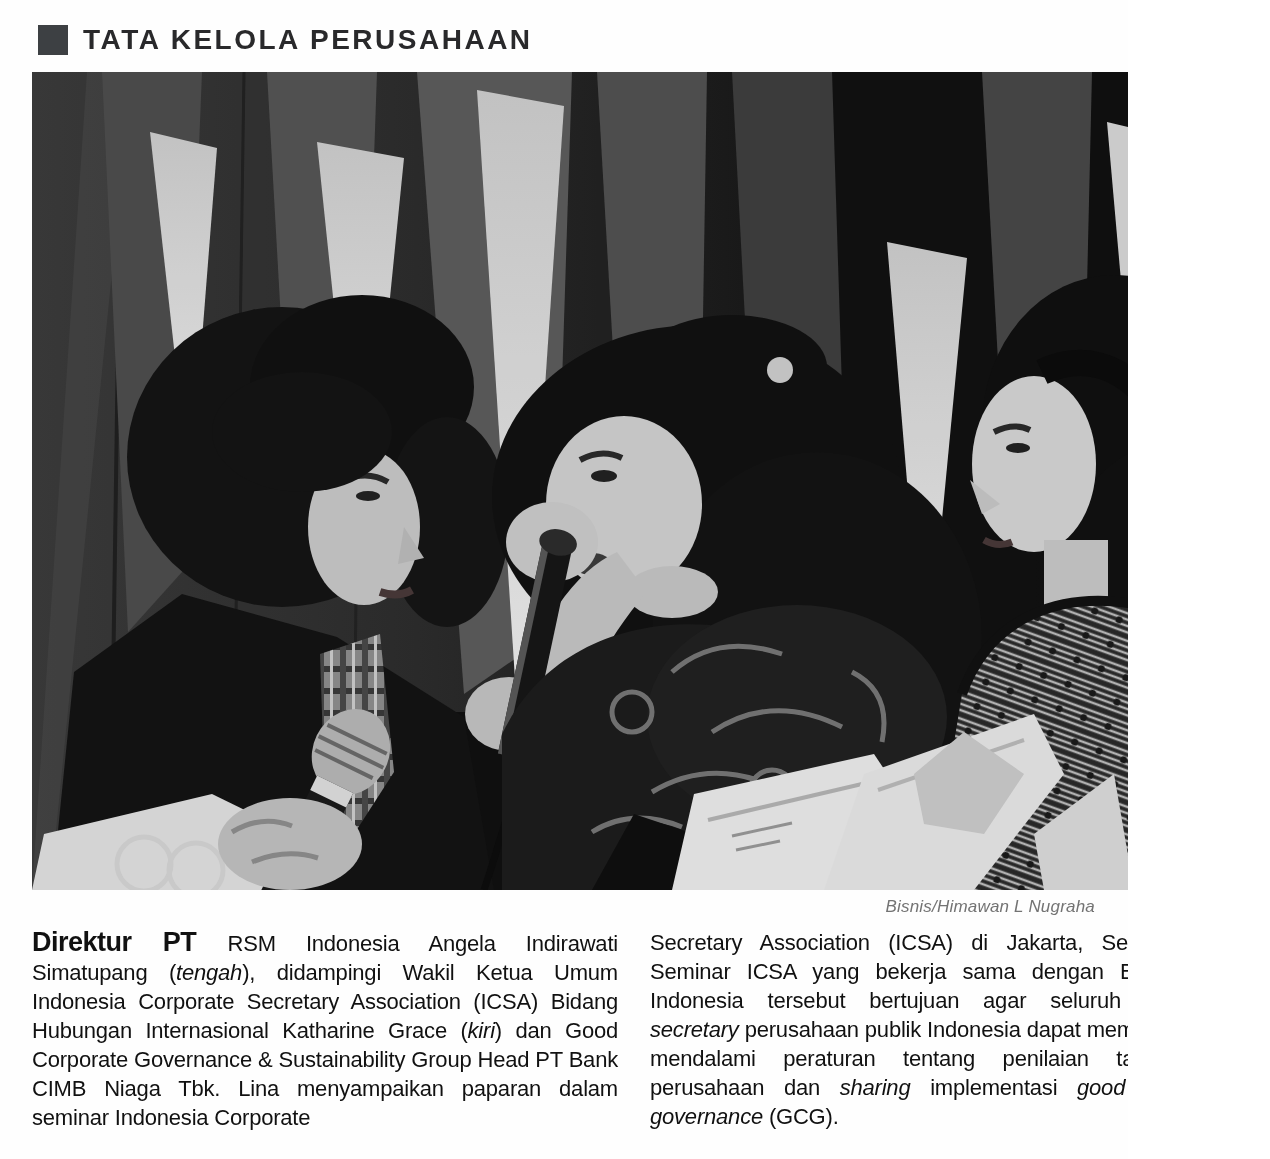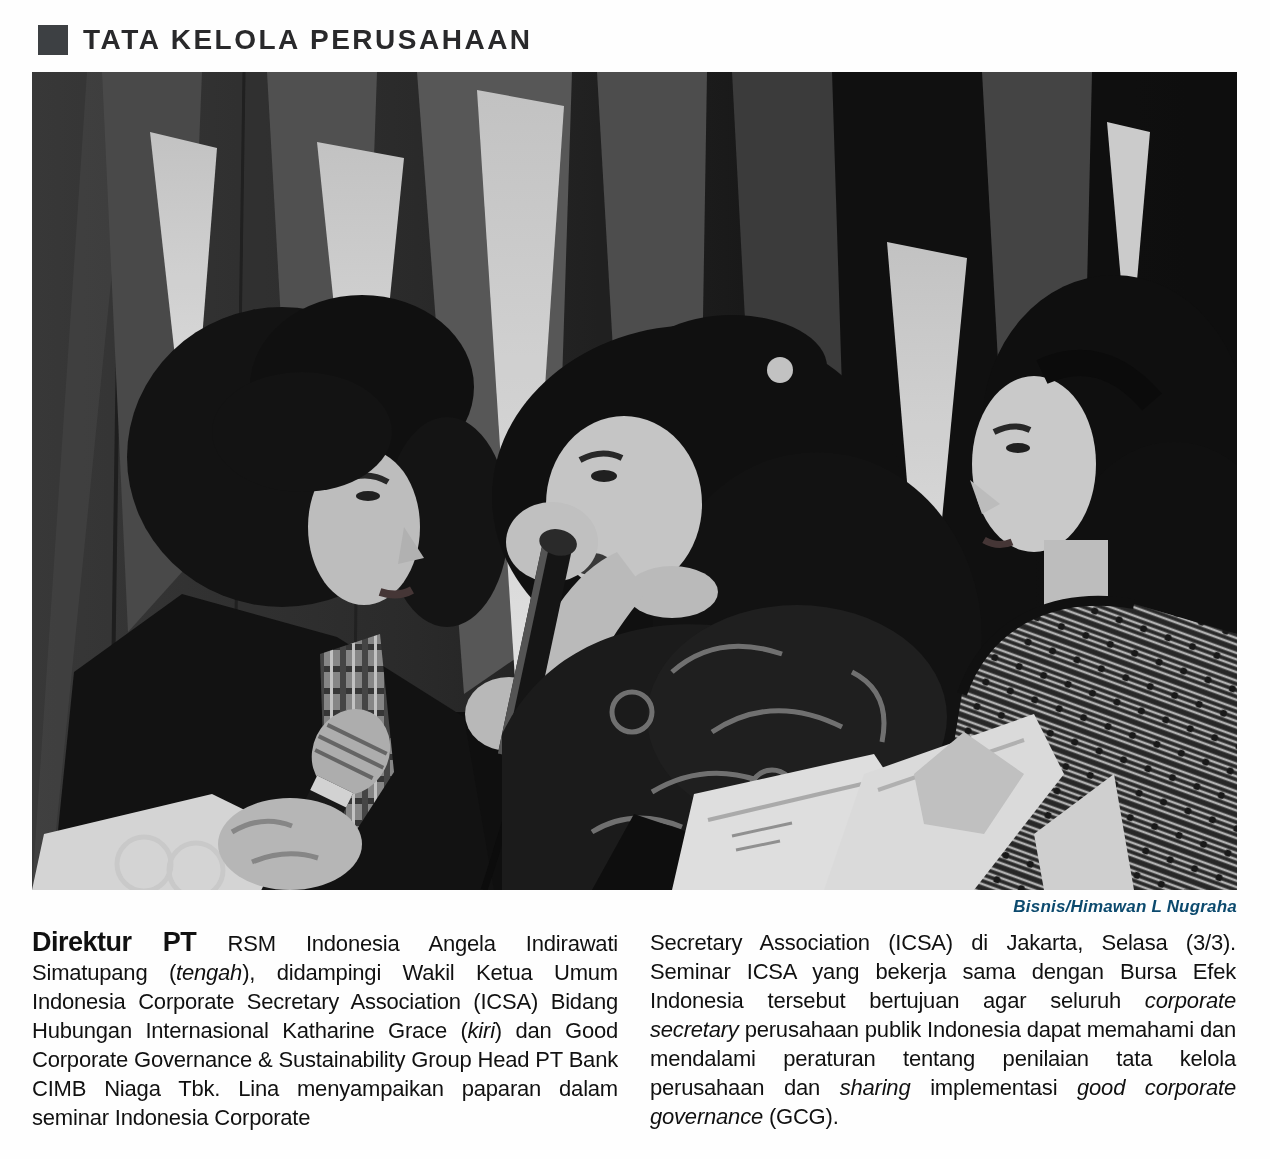--- a/index.html
+++ b/index.html
@@ -1,18 +1,18 @@
 <!DOCTYPE html>
 <html><head>
 <meta charset="utf-8">
 <style>
   html,body{margin:0;padding:0;background:#ffffff;}
   #page{
     position:relative;
-    width:1270px;height:1159px;
+    width:1128px;height:1159px;
     background:#fefefe;
     font-family:"Liberation Sans", sans-serif;
     color:#1b1b1b;
     overflow:hidden;
   }
   
   .section-header{
     position:absolute;left:38px;top:24px;
     display:flex;align-items:center;gap:15px;
   }
@@ -25,22 +25,22 @@
   }
   
   .photo-wrap{
     position:absolute;left:32px;top:72px;width:1205px;height:818px;
     background:#181818;
   }
   .photo-wrap svg{display:block;width:100%;height:100%;}
   
   .photo-credit{
     position:absolute;right:33px;top:897px;
-    font-size:17px;font-style:italic;font-weight:700;
-    color:#0c4a6e;letter-spacing:0.2px;
+    font-size:17px;font-style:italic;font-weight:400;
+    color:#737373;letter-spacing:0.2px;
   }
   
   .caption{
     position:absolute;left:32px;top:928px;width:1205px;
     display:flex;gap:32px;
   }
   .caption-col{
     width:586px;
     font-size:22px;line-height:29px;
     text-align:justify;

